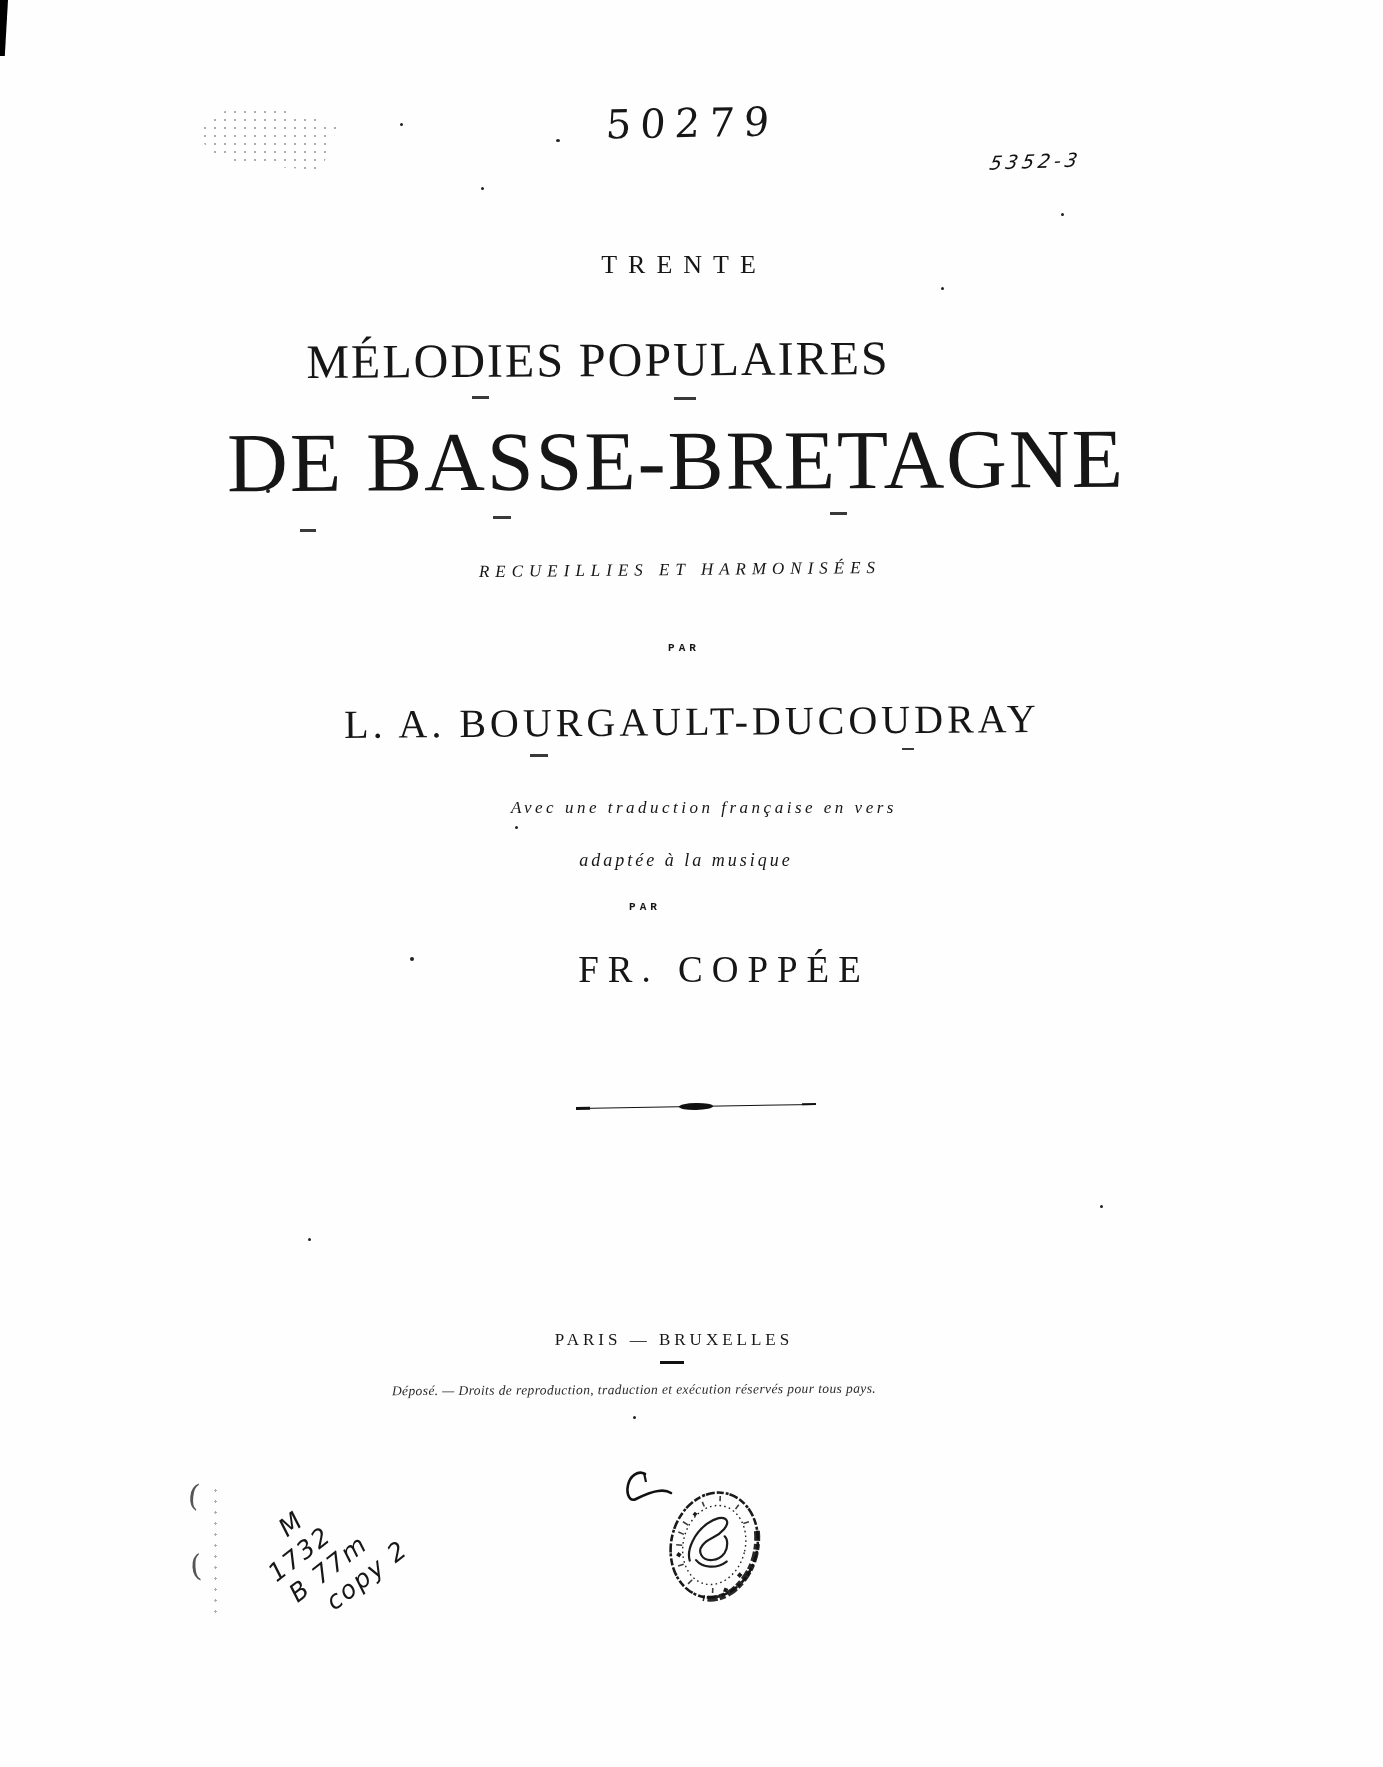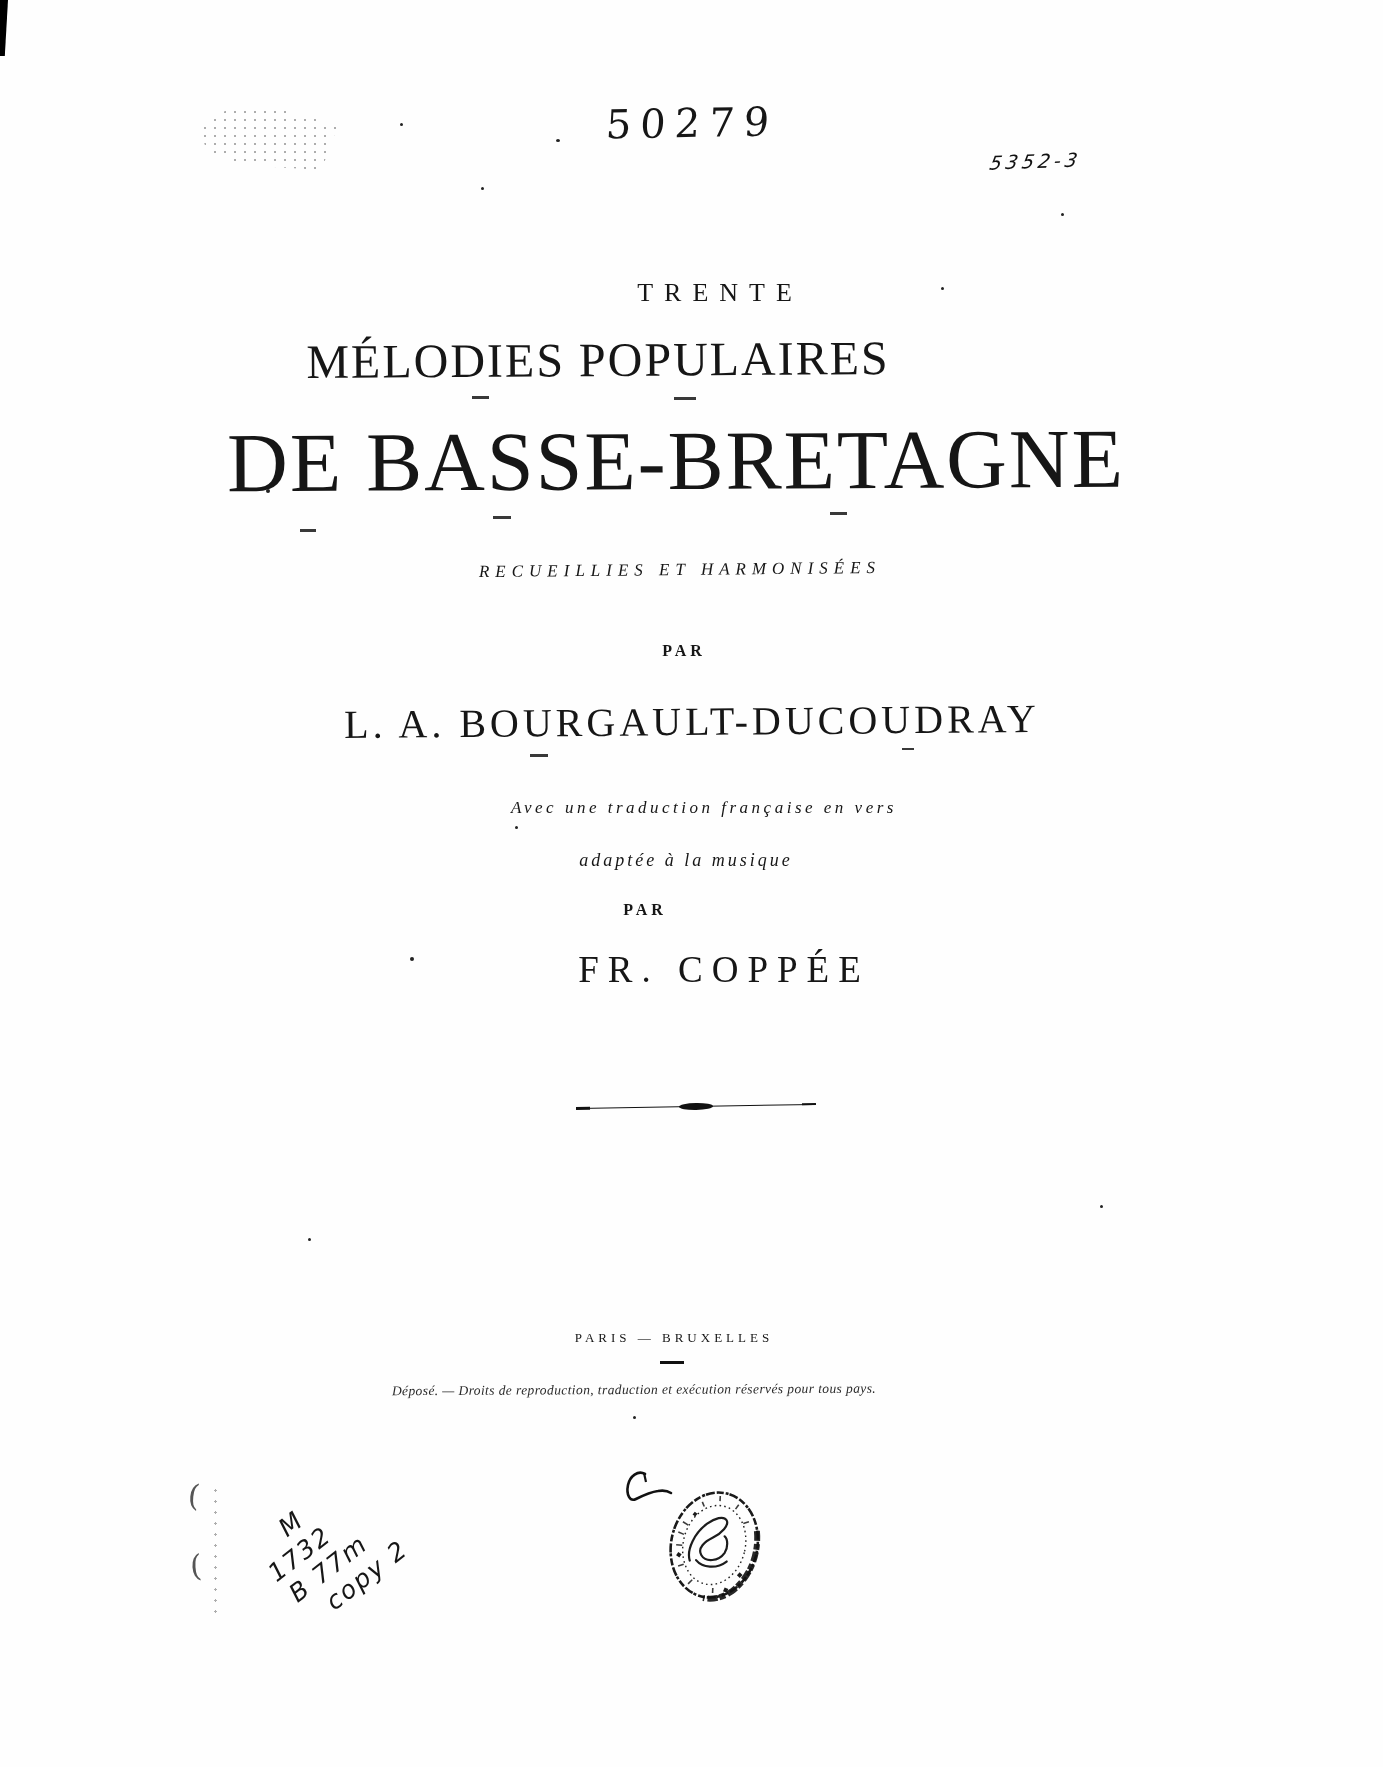--- a/index.html
+++ b/index.html
@@ -12,28 +12,28 @@
     font-family:"Liberation Serif","DejaVu Serif",serif;
     color:#161616;
   }
   .abs{position:absolute;white-space:nowrap;}
   .ctr{transform:translateX(-50%);}
   
   .series{font-size:26px;letter-spacing:11px;font-weight:400;}
   .title1{font-size:48px;letter-spacing:2px;font-weight:500;transform:translateX(-50%) rotate(-0.4deg);}
   .title2{font-size:84px;letter-spacing:2px;font-weight:500;transform:translateX(-50%) rotate(-0.3deg);}
   .subtitle{font-size:17px;font-style:italic;letter-spacing:6px;transform:translateX(-50%) rotate(-0.6deg);}
-  .par{font-size:16px;font-weight:bold;letter-spacing:4px;}
+  .par{font-size:11px;font-weight:bold;letter-spacing:4px;font-family:Liberation Mono, monospace;}
   .composer{font-size:40px;letter-spacing:4px;transform:translateX(-50%) rotate(-0.5deg);}
   .note{font-style:italic;font-size:17px;letter-spacing:3.5px;}
   .note2{font-size:18px;letter-spacing:3px;}
   .translator{font-size:37px;letter-spacing:9px;}
   .publisher{font-size:25px;letter-spacing:2px;}
   .publisher sup{font-size:12px;vertical-align:10px;letter-spacing:0;}
-  .cities{font-size:13px;letter-spacing:4px;text-align:center;}
+  .cities{font-size:17px;letter-spacing:4px;text-align:center;}
   .rights{font-style:italic;font-size:13.5px;letter-spacing:0.4px;transform:translateX(-50%) rotate(-0.3deg);color:#2a2a2a;}
   
   .hand{font-family:"DejaVu Sans",sans-serif;}
   .hw-number{font-size:40px;letter-spacing:9px;transform:translateX(-50%) rotate(-1deg) skewX(-4deg);font-family:"DejaVu Serif",serif;}
   .hw-shelf{font-size:19px;font-style:italic;letter-spacing:4px;transform:rotate(-2deg) skewX(-12deg);color:#111;}
   .callnum{transform:rotate(-38deg);transform-origin:left top;font-size:25px;line-height:29px;font-style:italic;letter-spacing:2px;}
   .callnum div{white-space:nowrap;}
   
   .divider{height:0;border-top:1.6px solid #111;transform:translateX(-50%) rotate(-1deg);}
   .divider .lens{position:absolute;left:50%;top:-4px;width:34px;height:7px;background:#111;border-radius:50%;transform:translateX(-50%);}
@@ -62,21 +62,21 @@
 <div class="page">
 
   <div class="edge-mark" style="left:0;top:0;width:8px;height:56px;clip-path:polygon(0 0,100% 0,60% 100%,0 100%);"></div>
 
   <div class="scribble" style="left:200px;top:108px;width:138px;height:62px;"></div>
 
   <div class="abs hand hw-number" style="left:692px;top:100px;">50279</div>
 
   <div class="abs hand hw-shelf" style="left:990px;top:150px;">5352-3</div>
 
-  <div class="abs ctr series" style="left:720px;top:250px;margin-top:28px;">TRENTE</div>
+  <div class="abs ctr series" style="left:684px;top:250px;">TRENTE</div>
 
   <div class="abs title1" style="left:598px;top:332px;">MÉLODIES POPULAIRES</div>
   <div class="underdash" style="left:472px;top:396px;width:17px;"></div>
   <div class="underdash" style="left:674px;top:397px;width:22px;"></div>
 
   <div class="abs title2" style="left:676px;top:412px;">DE BASSE-BRETAGNE</div>
   <div class="underdash" style="left:300px;top:529px;width:16px;"></div>
   <div class="underdash" style="left:493px;top:516px;width:18px;"></div>
   <div class="underdash" style="left:830px;top:512px;width:17px;"></div>
 

